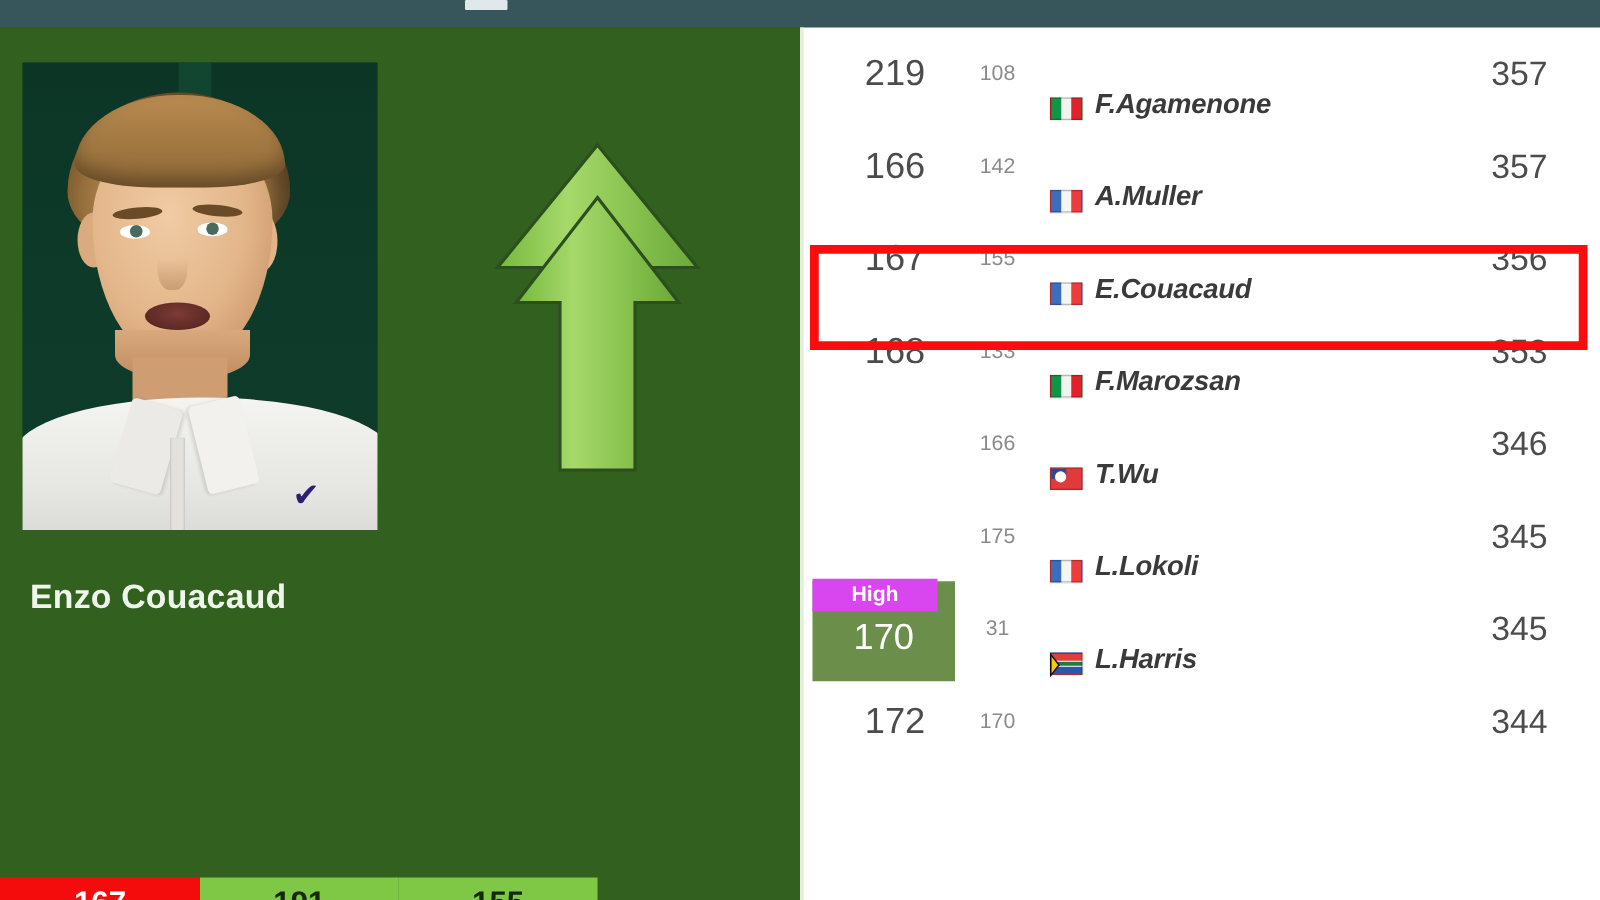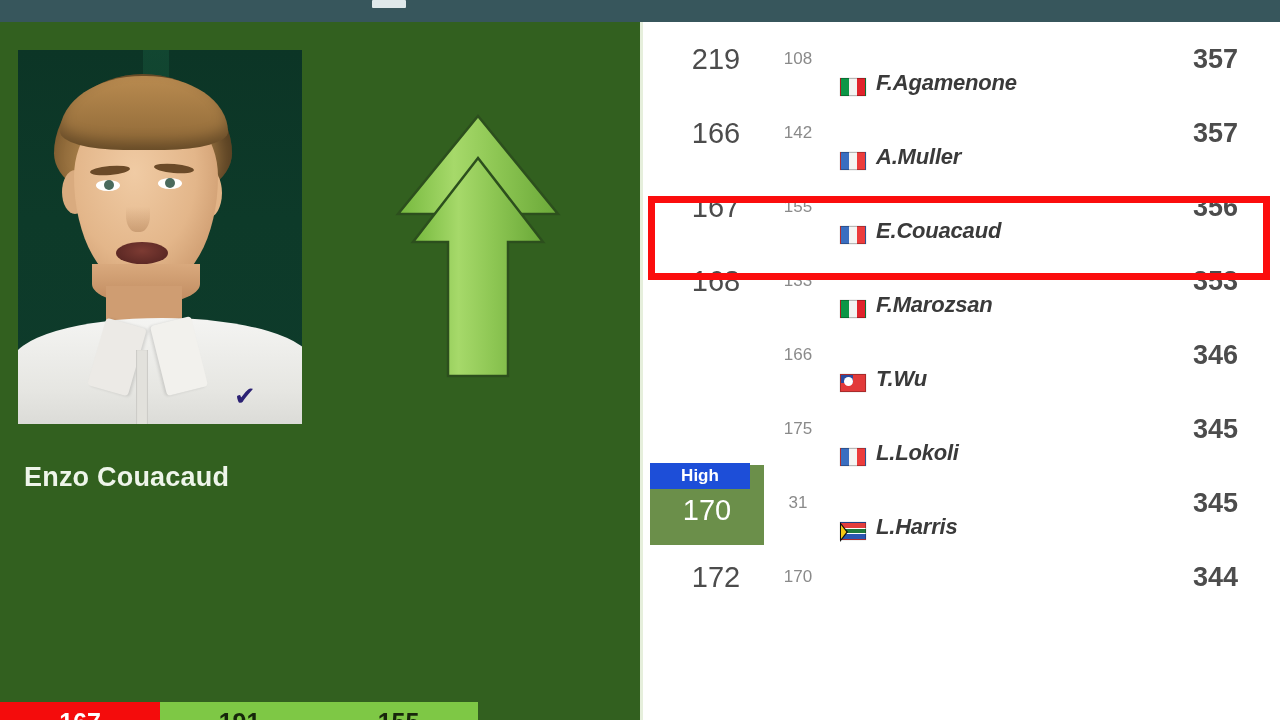--- a/index.html
+++ b/index.html
@@ -88,41 +88,41 @@
   .row{position:relative;height:74px;}
   .cell-rank{position:absolute;left:30px;top:0;width:92px;height:74px;display:flex;align-items:center;justify-content:center;
     font-size:29px;color:#4c4c4c;}
   .cell-prev{position:absolute;left:126px;top:0;width:64px;height:74px;display:flex;align-items:center;justify-content:center;
     font-size:17px;color:#8a8a8a;}
   .cell-player{position:absolute;left:200px;top:0;height:74px;display:flex;align-items:flex-end;gap:10px;font-style:italic;}
   .flag{width:26px;height:18px;display:inline-block;position:relative;border:1px solid rgba(0,0,0,.25);box-sizing:border-box;
     box-shadow:0 0 1px rgba(0,0,0,.3);}
   .pname{font-size:22px;font-weight:bold;color:#3a3a3a;letter-spacing:-.2px;}
   .cell-pts{position:absolute;right:42px;top:0;width:90px;height:74px;display:flex;align-items:center;justify-content:flex-end;
-    font-size:27px;color:#4c4c4c;font-weight:bold;}
+    font-size:27px;color:#4c4c4c;}
 
   
   .flag-it{background:linear-gradient(90deg,#0c9646 0 33.3%,#f3f3f1 33.3% 66.6%,#e0232b 66.6% 100%);}
   .flag-fr{background:linear-gradient(90deg,#3a6ec0 0 33.3%,#f5f5f3 33.3% 66.6%,#ec3c3c 66.6% 100%);}
   .flag-tw{background:#e23a3a;}
   .flag-tw:before{content:"";position:absolute;left:0;top:0;width:50%;height:50%;background:#2b4a9e;}
   .flag-tw:after{content:"";position:absolute;left:14%;top:10%;width:9px;height:9px;border-radius:50%;background:#fff;}
   .flag-hu{background:linear-gradient(180deg,#e0494a 0 33.3%,#f4f4f2 33.3% 66.6%,#2f7a3c 66.6% 100%);}
   .flag-za{background:linear-gradient(180deg,#e23d3d 0 33%,#ffffff 33% 40%,#1f7a3c 40% 60%,#ffffff 60% 67%,#2b56b0 67% 100%);}
   .flag-za:before{content:"";position:absolute;left:-1px;top:-1px;width:13px;height:20px;
     background:#111;clip-path:polygon(0 0,62% 50%,0 100%);}
   .flag-za:after{content:"";position:absolute;left:0px;top:2px;width:9px;height:14px;
     background:#f6c915;clip-path:polygon(0 0,60% 50%,0 100%);}
 
   
   .highlight-box{position:absolute;left:648px;top:196px;width:622px;height:84px;border:7px solid #fb0d0d;box-sizing:border-box;pointer-events:none;}
 
   
   .high-cell{position:absolute;left:650px;top:465px;width:114px;height:80px;background:#6b8f4a;}
-  .high-tag{position:absolute;left:650px;top:463px;width:100px;height:26px;background:#1d4ed8;color:#ffffff;
+  .high-tag{position:absolute;left:650px;top:463px;width:100px;height:26px;background:#d946ef;color:#ffffff;
     font-size:17px;font-weight:bold;display:flex;align-items:center;justify-content:center;}
   .high-rank{position:absolute;left:650px;top:489px;width:114px;height:42px;display:flex;align-items:center;justify-content:center;
     color:#ffffff;font-size:29px;}
 </style>
 </head>
 <body>
 
 <div class="screen">
 
   <div class="topband">

